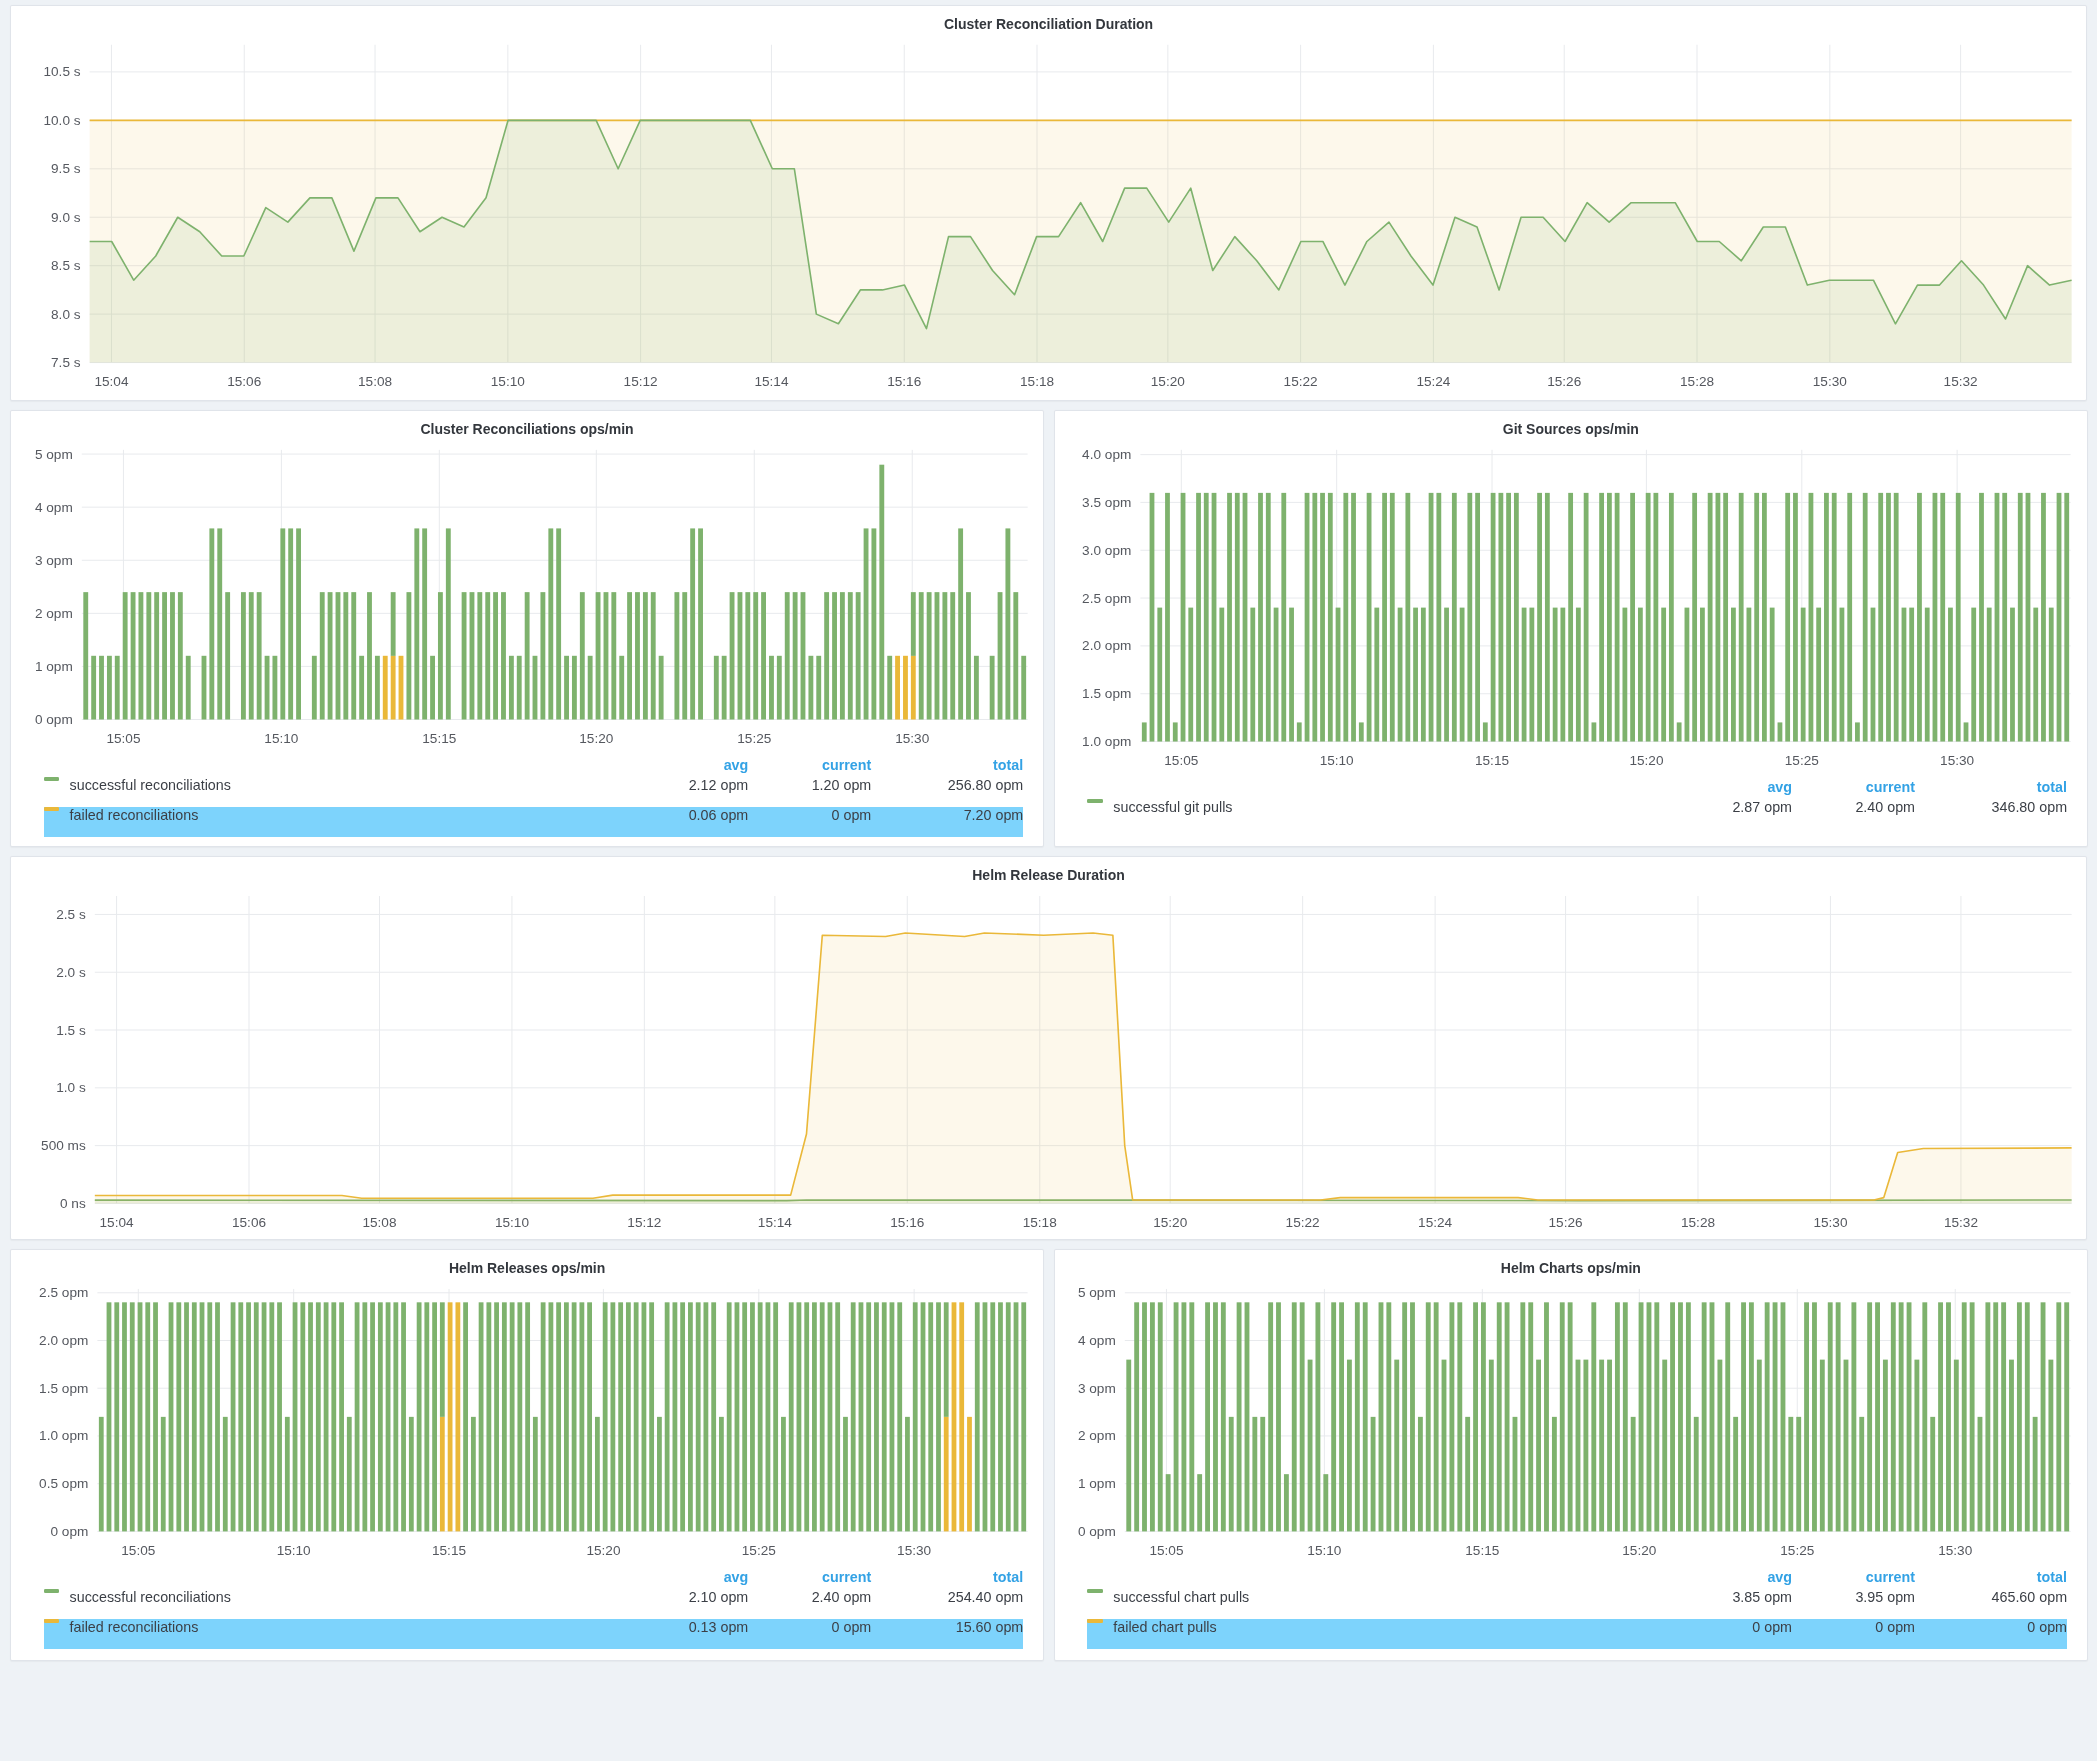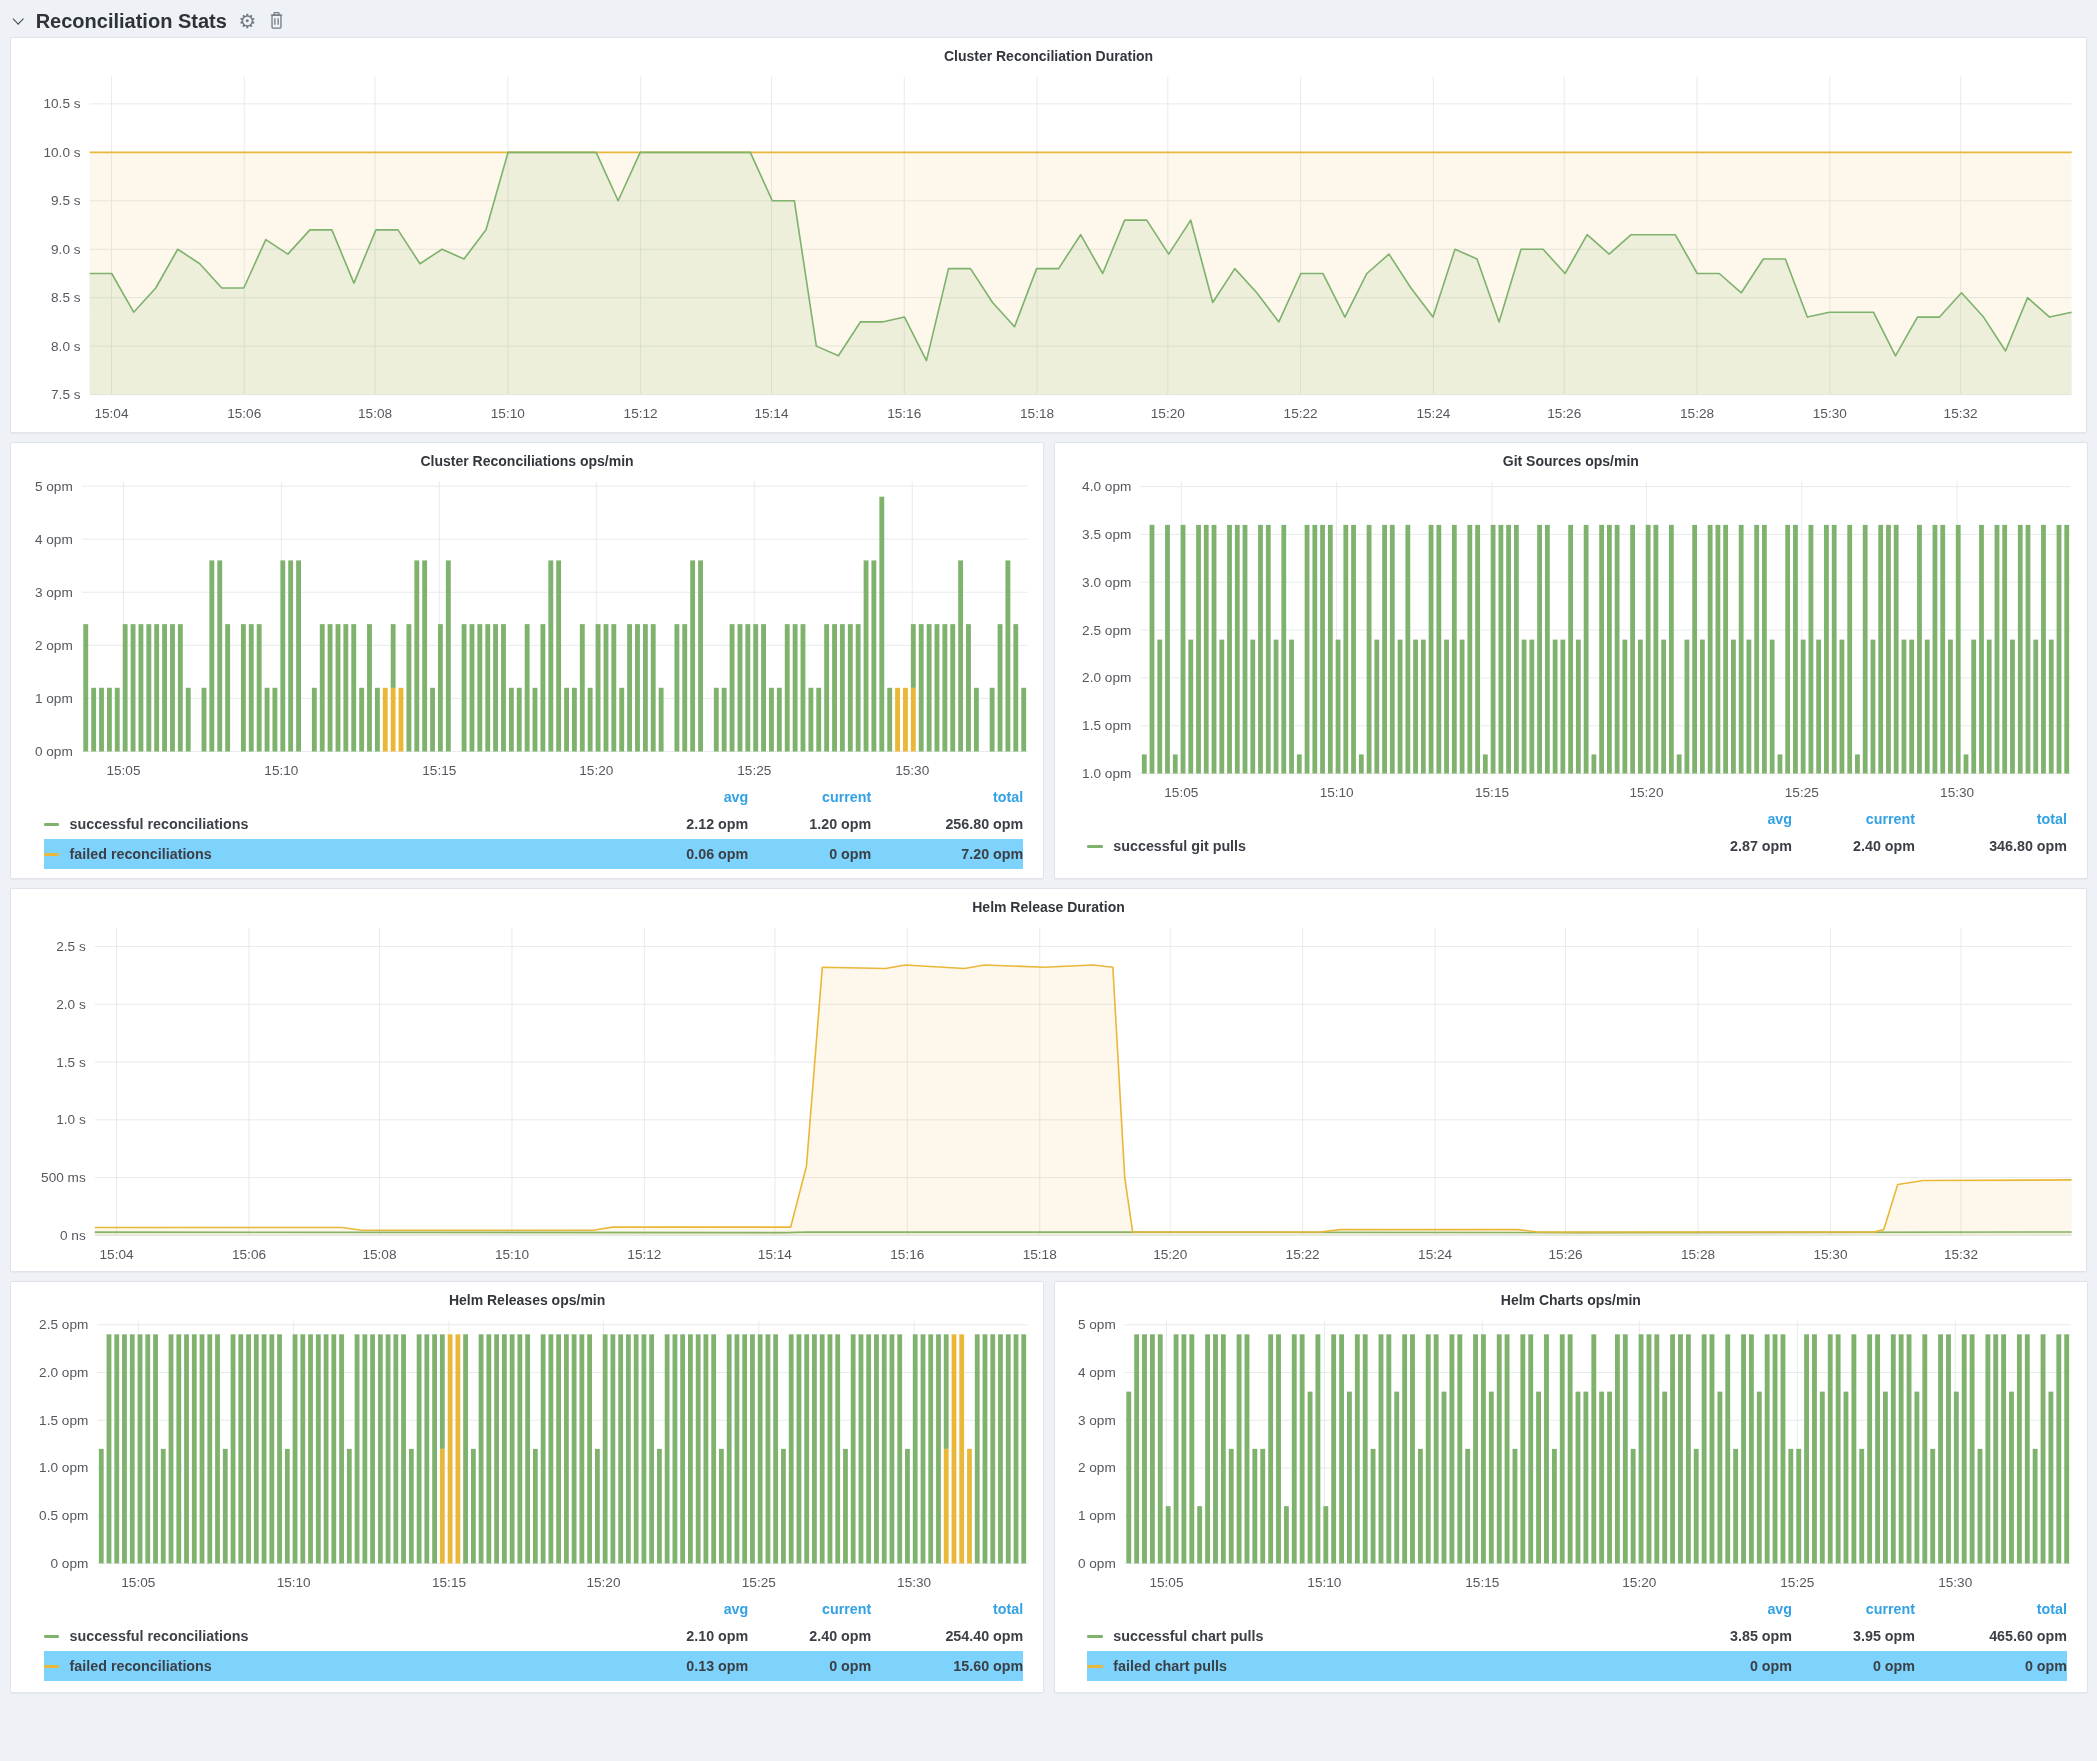--- a/index.html
+++ b/index.html
@@ -22,48 +22,35 @@
   #chartD { height:283px; }
   #chartE { height:283px; }
   .panel-a { height:396px; margin-bottom:9px; }
   .row-2 .panel { height:437px; }
   .row-2 { margin-bottom:9px; }
   .hdr-2 { margin-top:10.4px; }
   .panel-c { height:384px; margin-bottom:9px; }
   .row-3 .panel { height:412px; }
   .legend { padding:0 14.3px 0 27px; font-size:14.3px; color:#3b3f46; }
   .legend-head { display:flex; justify-content:flex-end; height:25px; align-items:center; font-weight:700; }
-  .legend-row { display:flex; align-items:center; height:30px;font-weight:bold; }
+  .legend-row { display:flex; align-items:flex-start; height:30px; }
   .legend-row.alt { background:#7dd3fc; }
   .lswatch { width:15.6px; height:3.2px; border-radius:1.3px; margin-right:10.4px; flex:0 0 auto; }
   .lname { flex:1; color:#3b3f46; }
   .lv { width:110px; text-align:right; }
   .lv2 { width:123px; text-align:right; }
   .lv3 { width:152px; text-align:right; }
   .lh { font-weight:700; }
   svg text { font-family:"Liberation Sans","DejaVu Sans",sans-serif; }
 </style>
 </head>
 <body>
 
 <div class="page">
 
-  <div class="section-header">
-    <span class="chev"></span>
-    <span class="section-title">Reconciliation Stats</span>
-    <span class="hdr-icon gear">⚙</span>
-    <span class="hdr-icon">
-      <svg width="17" height="19.5" viewBox="0 0 20 24" fill="none" stroke="#737a83" stroke-width="1.6">
-        <path d="M3 5 h14"></path>
-          <path d="M7 5 V3 a1 1 0 0 1 1-1 h4 a1 1 0 0 1 1 1 V5"></path>
-        <rect x="4.5" y="5" width="11" height="16" rx="1.2"></rect>
-        <path d="M8 9 v8 M12 9 v8"></path>
-      </svg>
-    </span>
-  </div>
 
   <div class="panel panel-a">
     <div class="panel-title">Cluster Reconciliation Duration</div>
     <div class="chart" id="chartA"><svg width="2065" height="358" viewBox="0 0 3184 552">
           <line x1="145.61599999999999" y1="12" x2="145.61599999999999" y2="502" stroke="#e7e9ec" stroke-width="1.5"></line>
           <text x="145.61599999999999" y="538" text-anchor="middle" font-size="21" fill="#55585f">15:04</text>
           <line x1="350.368" y1="12" x2="350.368" y2="502" stroke="#e7e9ec" stroke-width="1.5"></line>
           <text x="350.368" y="538" text-anchor="middle" font-size="21" fill="#55585f">15:06</text>
           <line x1="552.064" y1="12" x2="552.064" y2="502" stroke="#e7e9ec" stroke-width="1.5"></line>
           <text x="552.064" y="538" text-anchor="middle" font-size="21" fill="#55585f">15:08</text>

